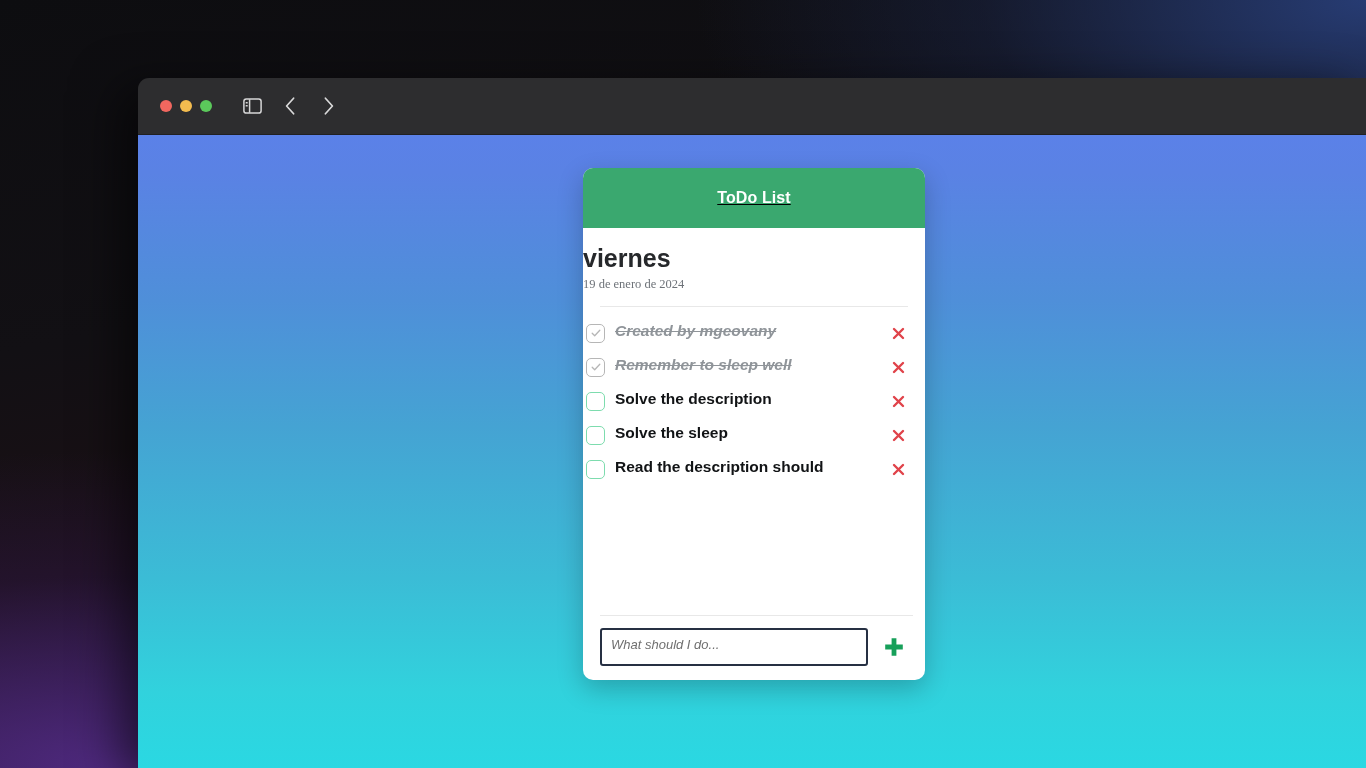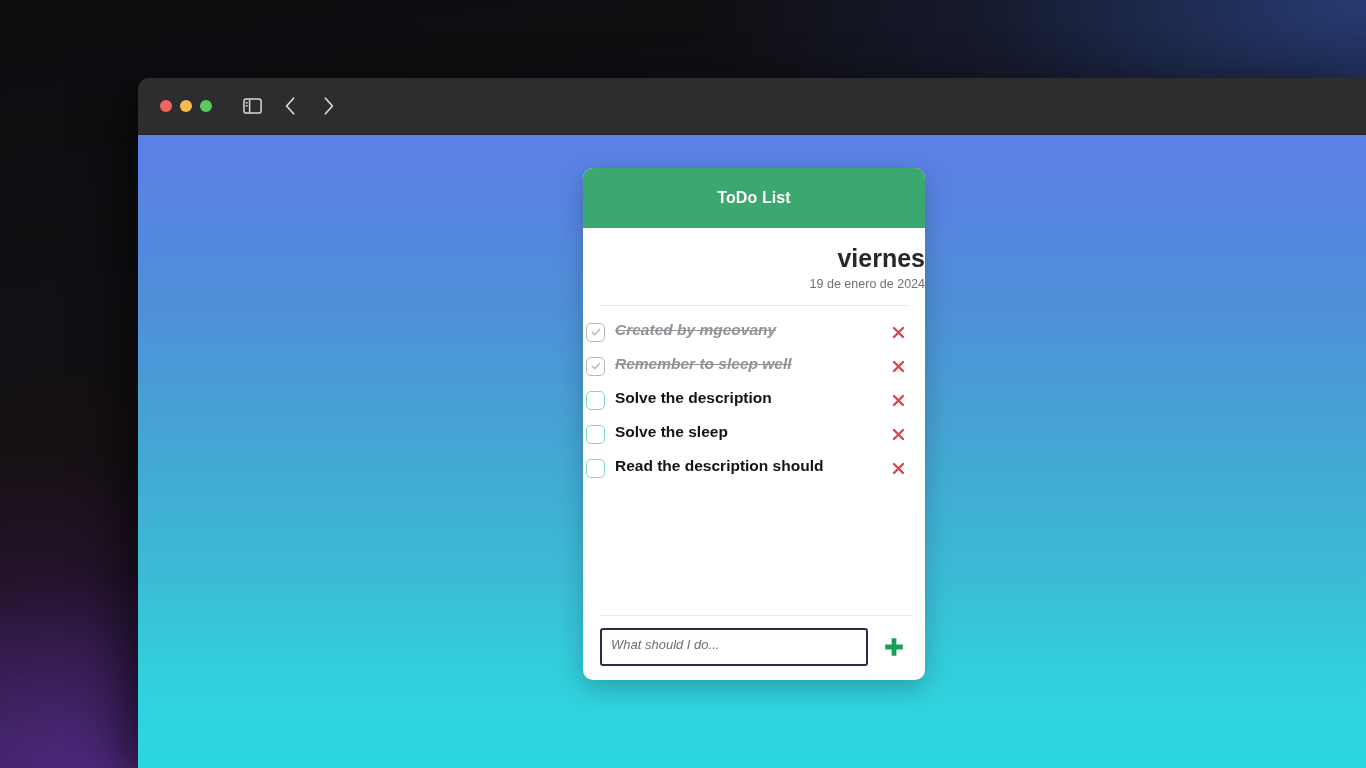--- a/index.html
+++ b/index.html
@@ -117,43 +117,45 @@
     overflow: hidden;
   }
 
   #card-header {
     height: 60px;
     background: #3aa86f;
     display: flex;
     align-items: center;
     justify-content: center;
     flex: 0 0 auto;
+    text-decoration: underline;
   }
   #card-header .title {
     color: #ffffff;
     font-size: 16px;
     font-weight: bold;
     letter-spacing: 0.1px;
   }
 
   #date-block {
-    padding: 17px 0 14px 13px;
-    text-align: right;
+    padding: 17px 0 14px 0;
+    text-align: left;
     flex: 0 0 auto;
   }
   #date-block .day {
     font-size: 25px;
     font-weight: bold;
     color: #26282b;
     line-height: 1.1;
   }
   #date-block .full-date {
     margin-top: 4px;
     font-size: 12.5px;
     color: #6d7278;
+    font-family: Liberation Serif, serif;
   }
 
   .divider {
     height: 1px;
     background: #e8e8e8;
     margin: 0 17px;
     flex: 0 0 auto;
   }
 
   #task-list {

